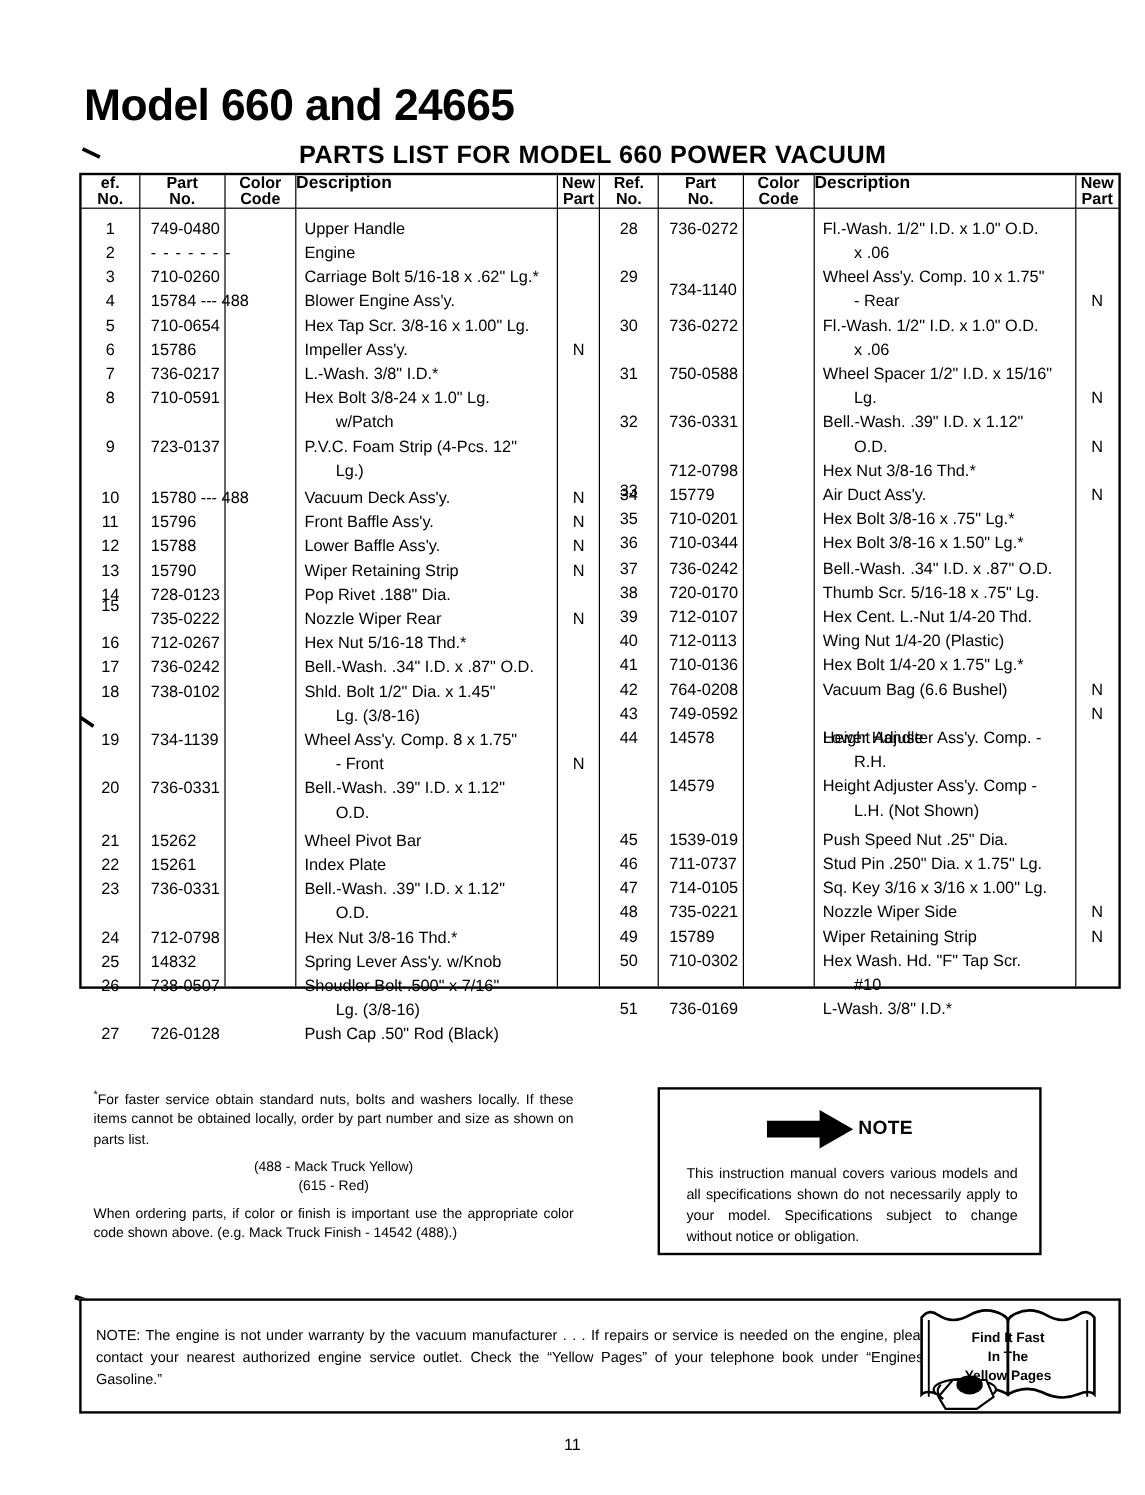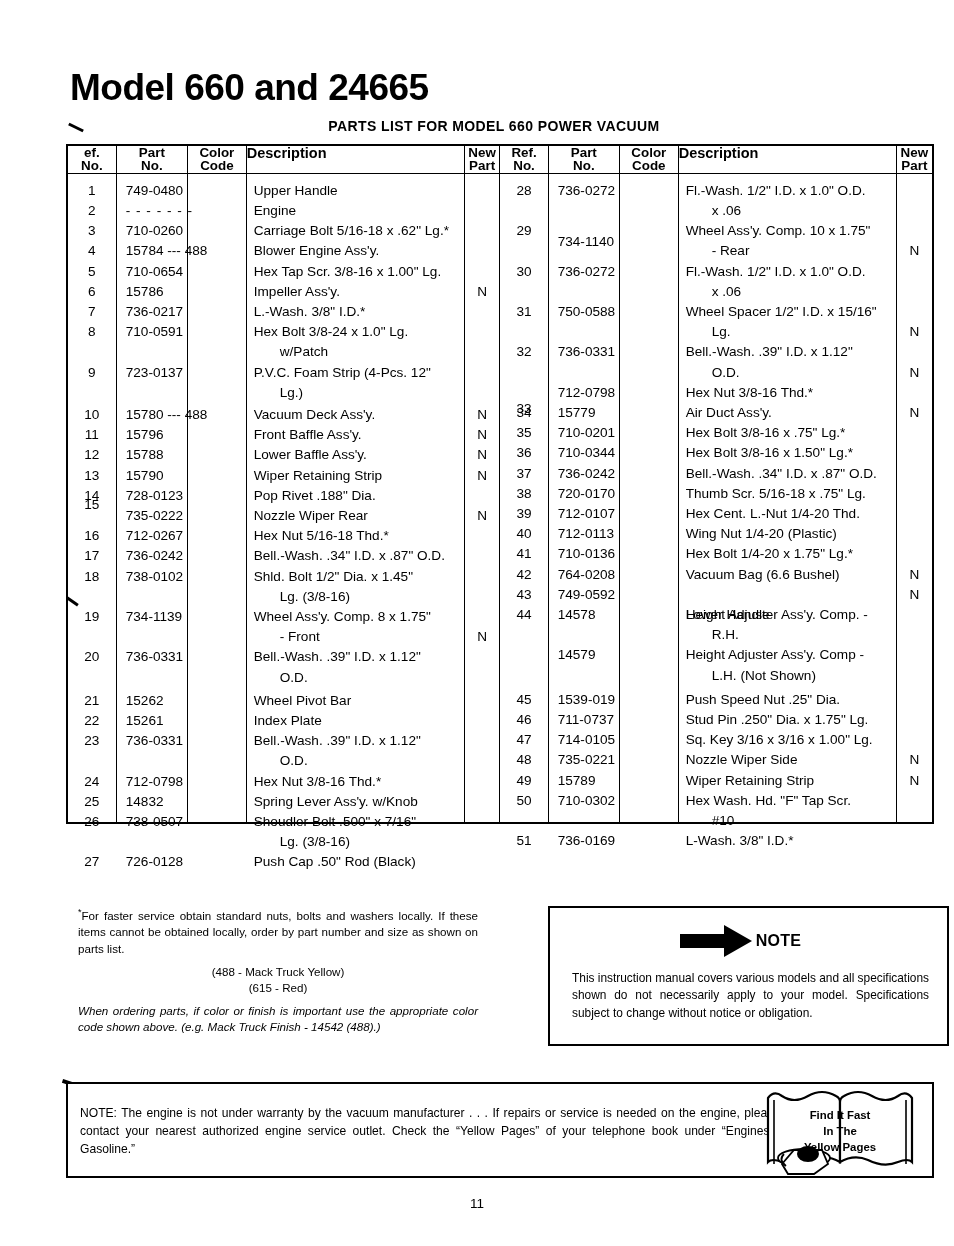--- a/index.html
+++ b/index.html
@@ -32,21 +32,21 @@
     line-height: 1;
   }
 
   
   #table-caption {
     position: absolute;
     left: 0;
     right: 0;
     top: 118px;
     text-align: center;
-    font-size: 14px;
+    font-size: 21px;
     font-weight: bold;
     letter-spacing: 0.4px;
     padding-left: 34px;
   }
 
   
   #parts-table-wrap {
     position: absolute;
     left: 66px;
     top: 144px;
@@ -118,29 +118,29 @@
     width: 400px;
     font-size: 11.6px;
     line-height: 1.42;
     text-align: justify;
   }
   #footnote .centered {
     text-align: center;
     line-height: 1.35;
     margin: 7px 0 7px 0;
   }
-  #footnote .para2 { text-align: justify; font-style: italic; }
+  #footnote .para2 { text-align: justify; }
   .star { vertical-align: super; font-size: 9px; }
 
   
   #note-box {
     position: absolute;
     left: 548px;
     top: 906px;
-    width: 401px;
+    width: 320px;
     height: 140px;
     border: 2px solid #000;
     box-sizing: border-box;
     background: #fff;
   }
   #note-head {
     display: flex;
     align-items: center;
     justify-content: center;
     margin-top: 16px;

